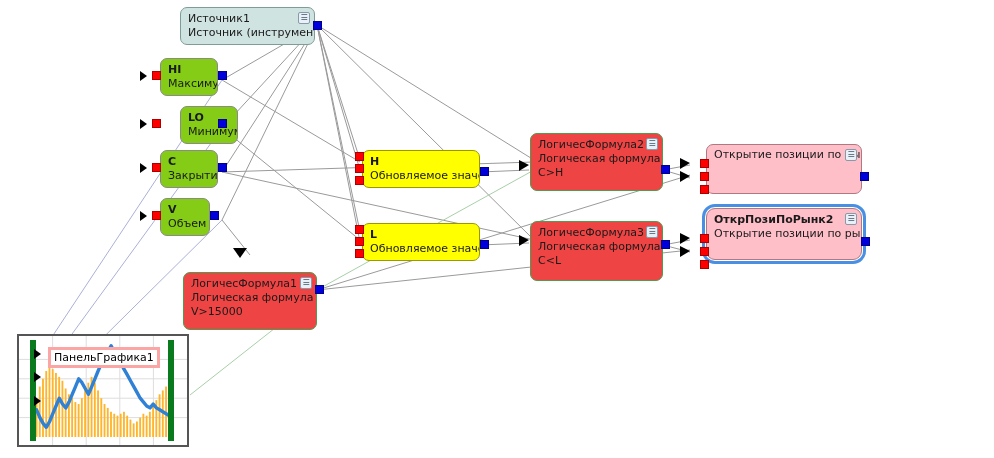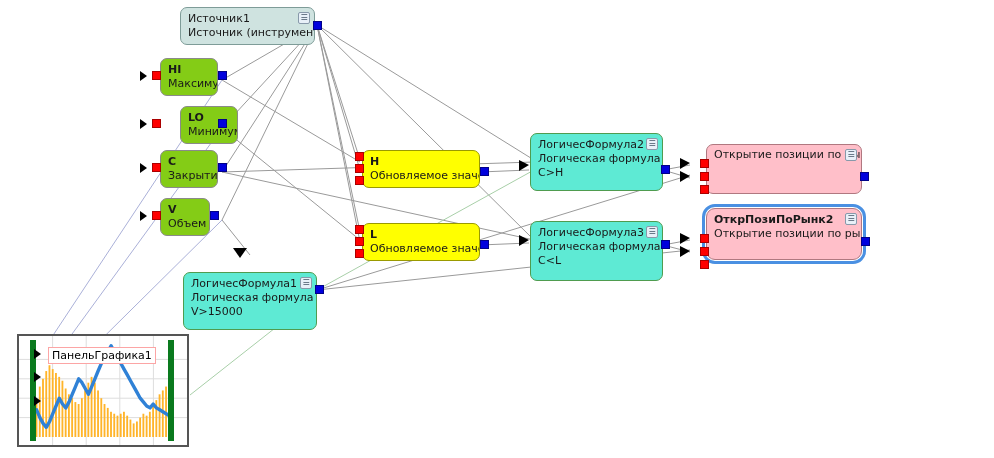--- a/index.html
+++ b/index.html
@@ -47,21 +47,21 @@
   }
   .node .sub2 {
     font-size: 11px;
     line-height: 14px;
   }
   .bold .title { font-weight: bold; }
 
   
   .src   { background: #cfe3e0; border-color: #7e9c98; }
   .gray  { background: #84cc16; border-color: #8a8a8a; }
-  .green { background: #5eead4; border-color: #4f9c4f; }
+  .green { background: #ef4444; border-color: #4f9c4f; }
   .yellow{ background: #ffff00; border-color: #9a9a00; }
   .pink  { background: #ffbfc9; border-color: #b07880; }
 
   .selected {
     outline: 3px solid #4a90e2;
     outline-offset: 1px;
     border-radius: 9px;
   }
 
   
@@ -102,21 +102,21 @@
     left: 17px; top: 334px;
     width: 172px; height: 113px;
     border: 2px solid #555555;
     background: #ffffff;
     overflow: hidden;
   }
   #chart-label {
     position: absolute;
     left: 48px; top: 347px;
     background: #ffffff;
-    border: 1px solid #fca5a5;
+    border: 3px solid #fca5a5;
     font-size: 11px;
     line-height: 13px;
     padding: 1px 3px;
     white-space: nowrap;
   }
 </style>
 </head>
 <body>
 
 <div id="canvas">

